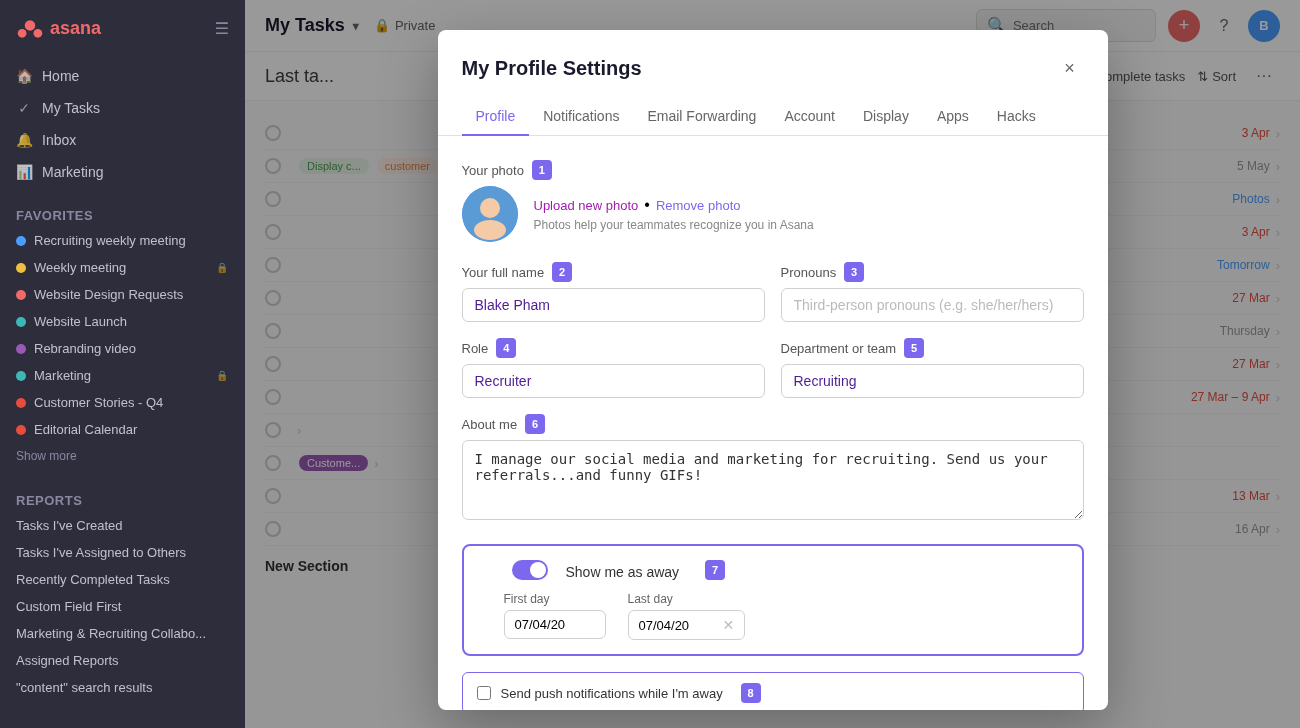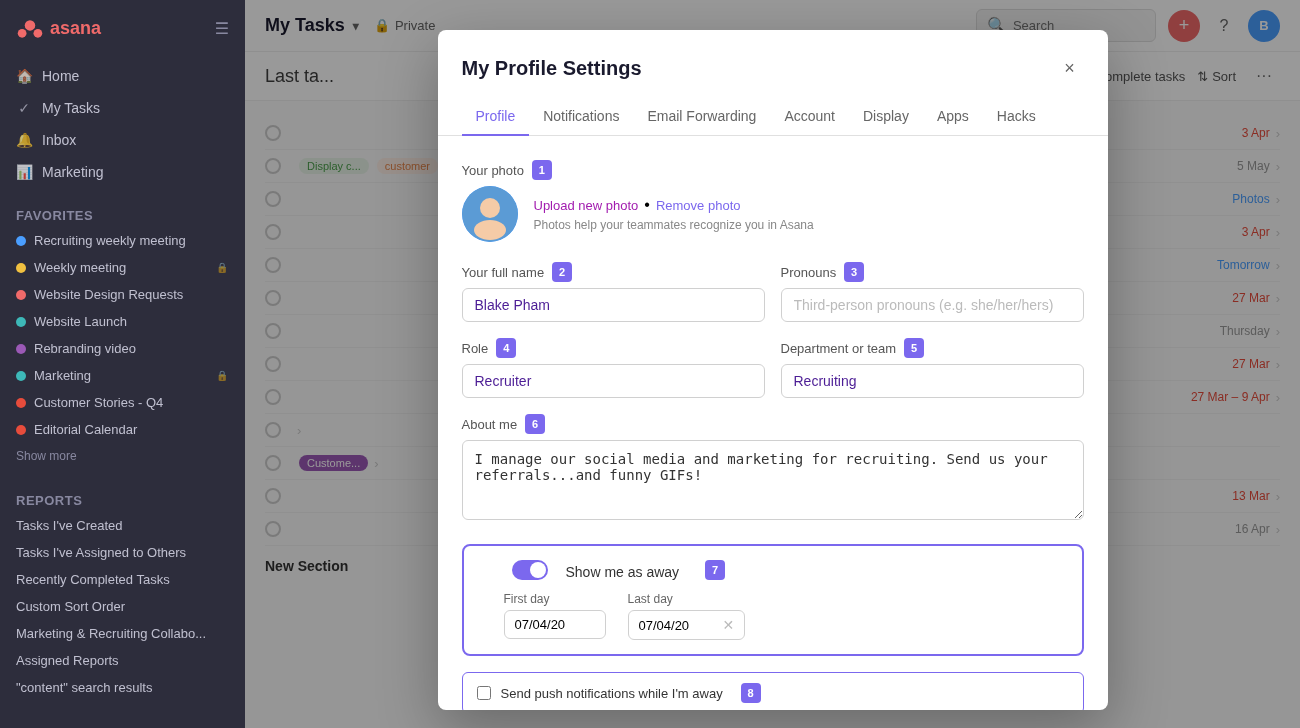--- a/index.html
+++ b/index.html
@@ -202,21 +202,21 @@
   <div class="report-item">
     <span>Tasks I've Created</span>
   </div>
   <div class="report-item">
     <span>Tasks I've Assigned to Others</span>
   </div>
   <div class="report-item">
     <span>Recently Completed Tasks</span>
   </div>
   <div class="report-item">
-    <span>Custom Sort Order</span>
+    <span>Custom Field First</span>
   </div>
   <div class="report-item">
     <span>Marketing &amp; Recruiting Collabo...</span>
   </div>
   <div class="report-item">
     <span>Assigned Reports</span>
   </div>
   <div class="report-item">
     <span>"content" search results</span>
   </div>

